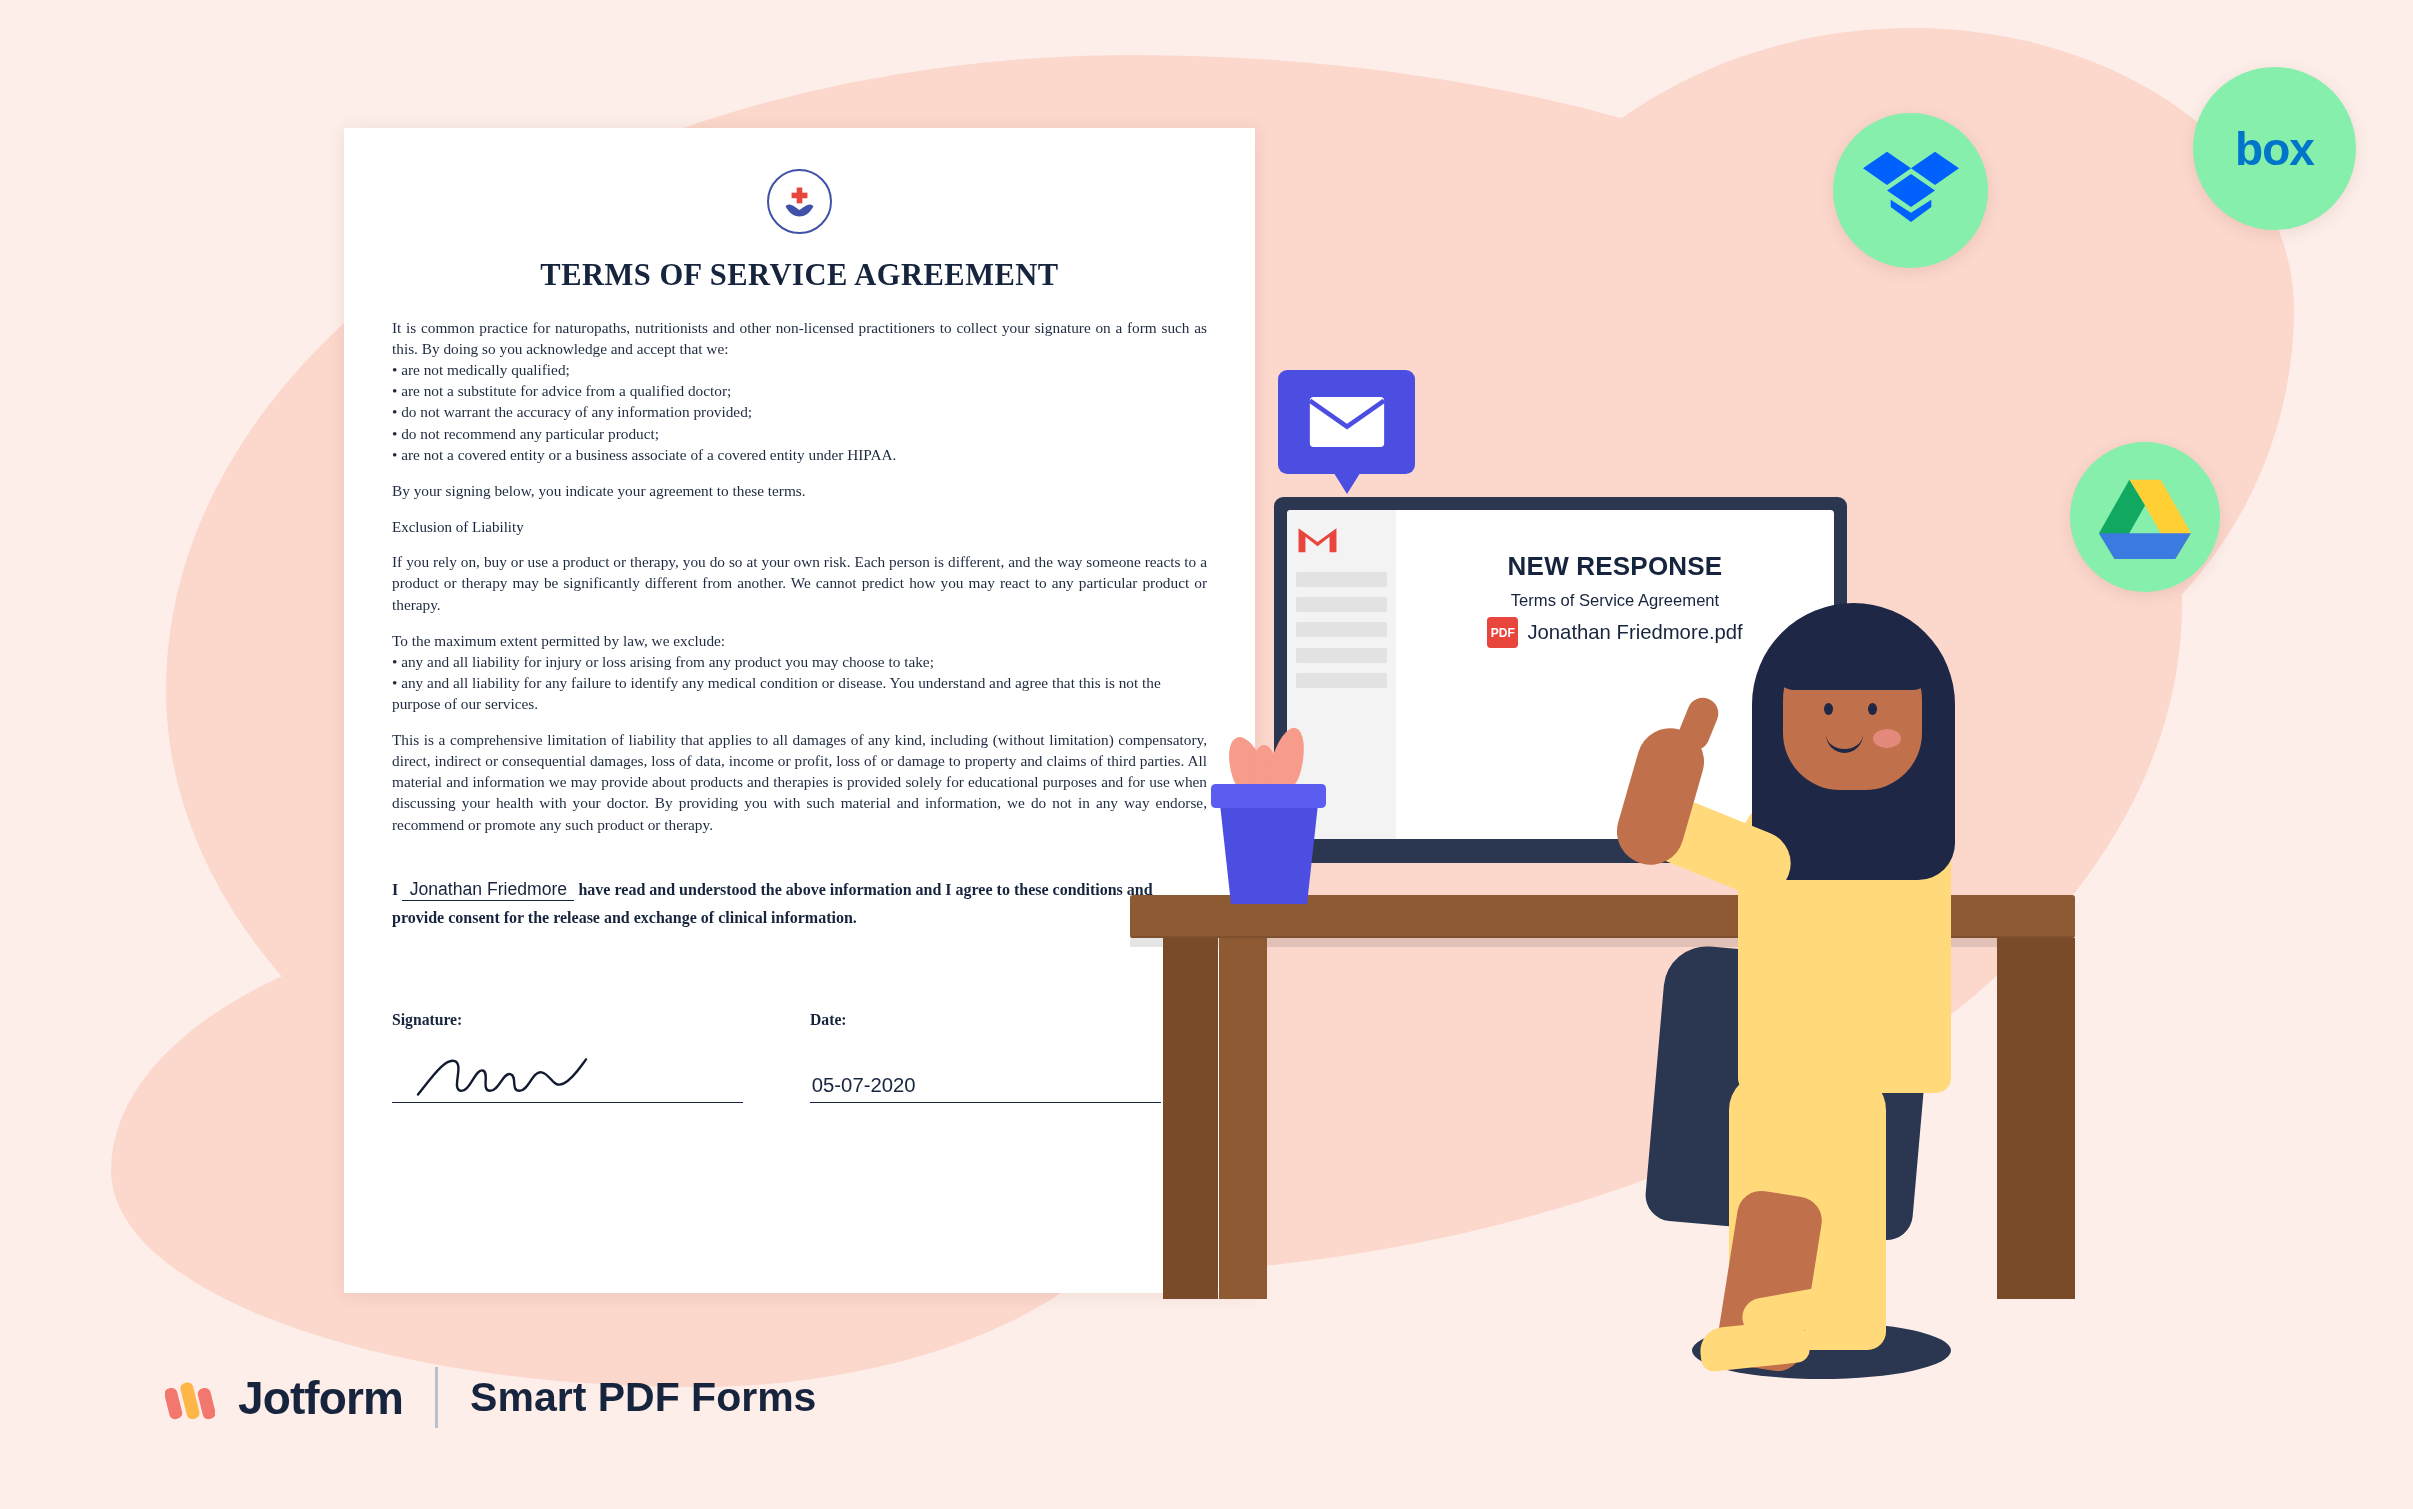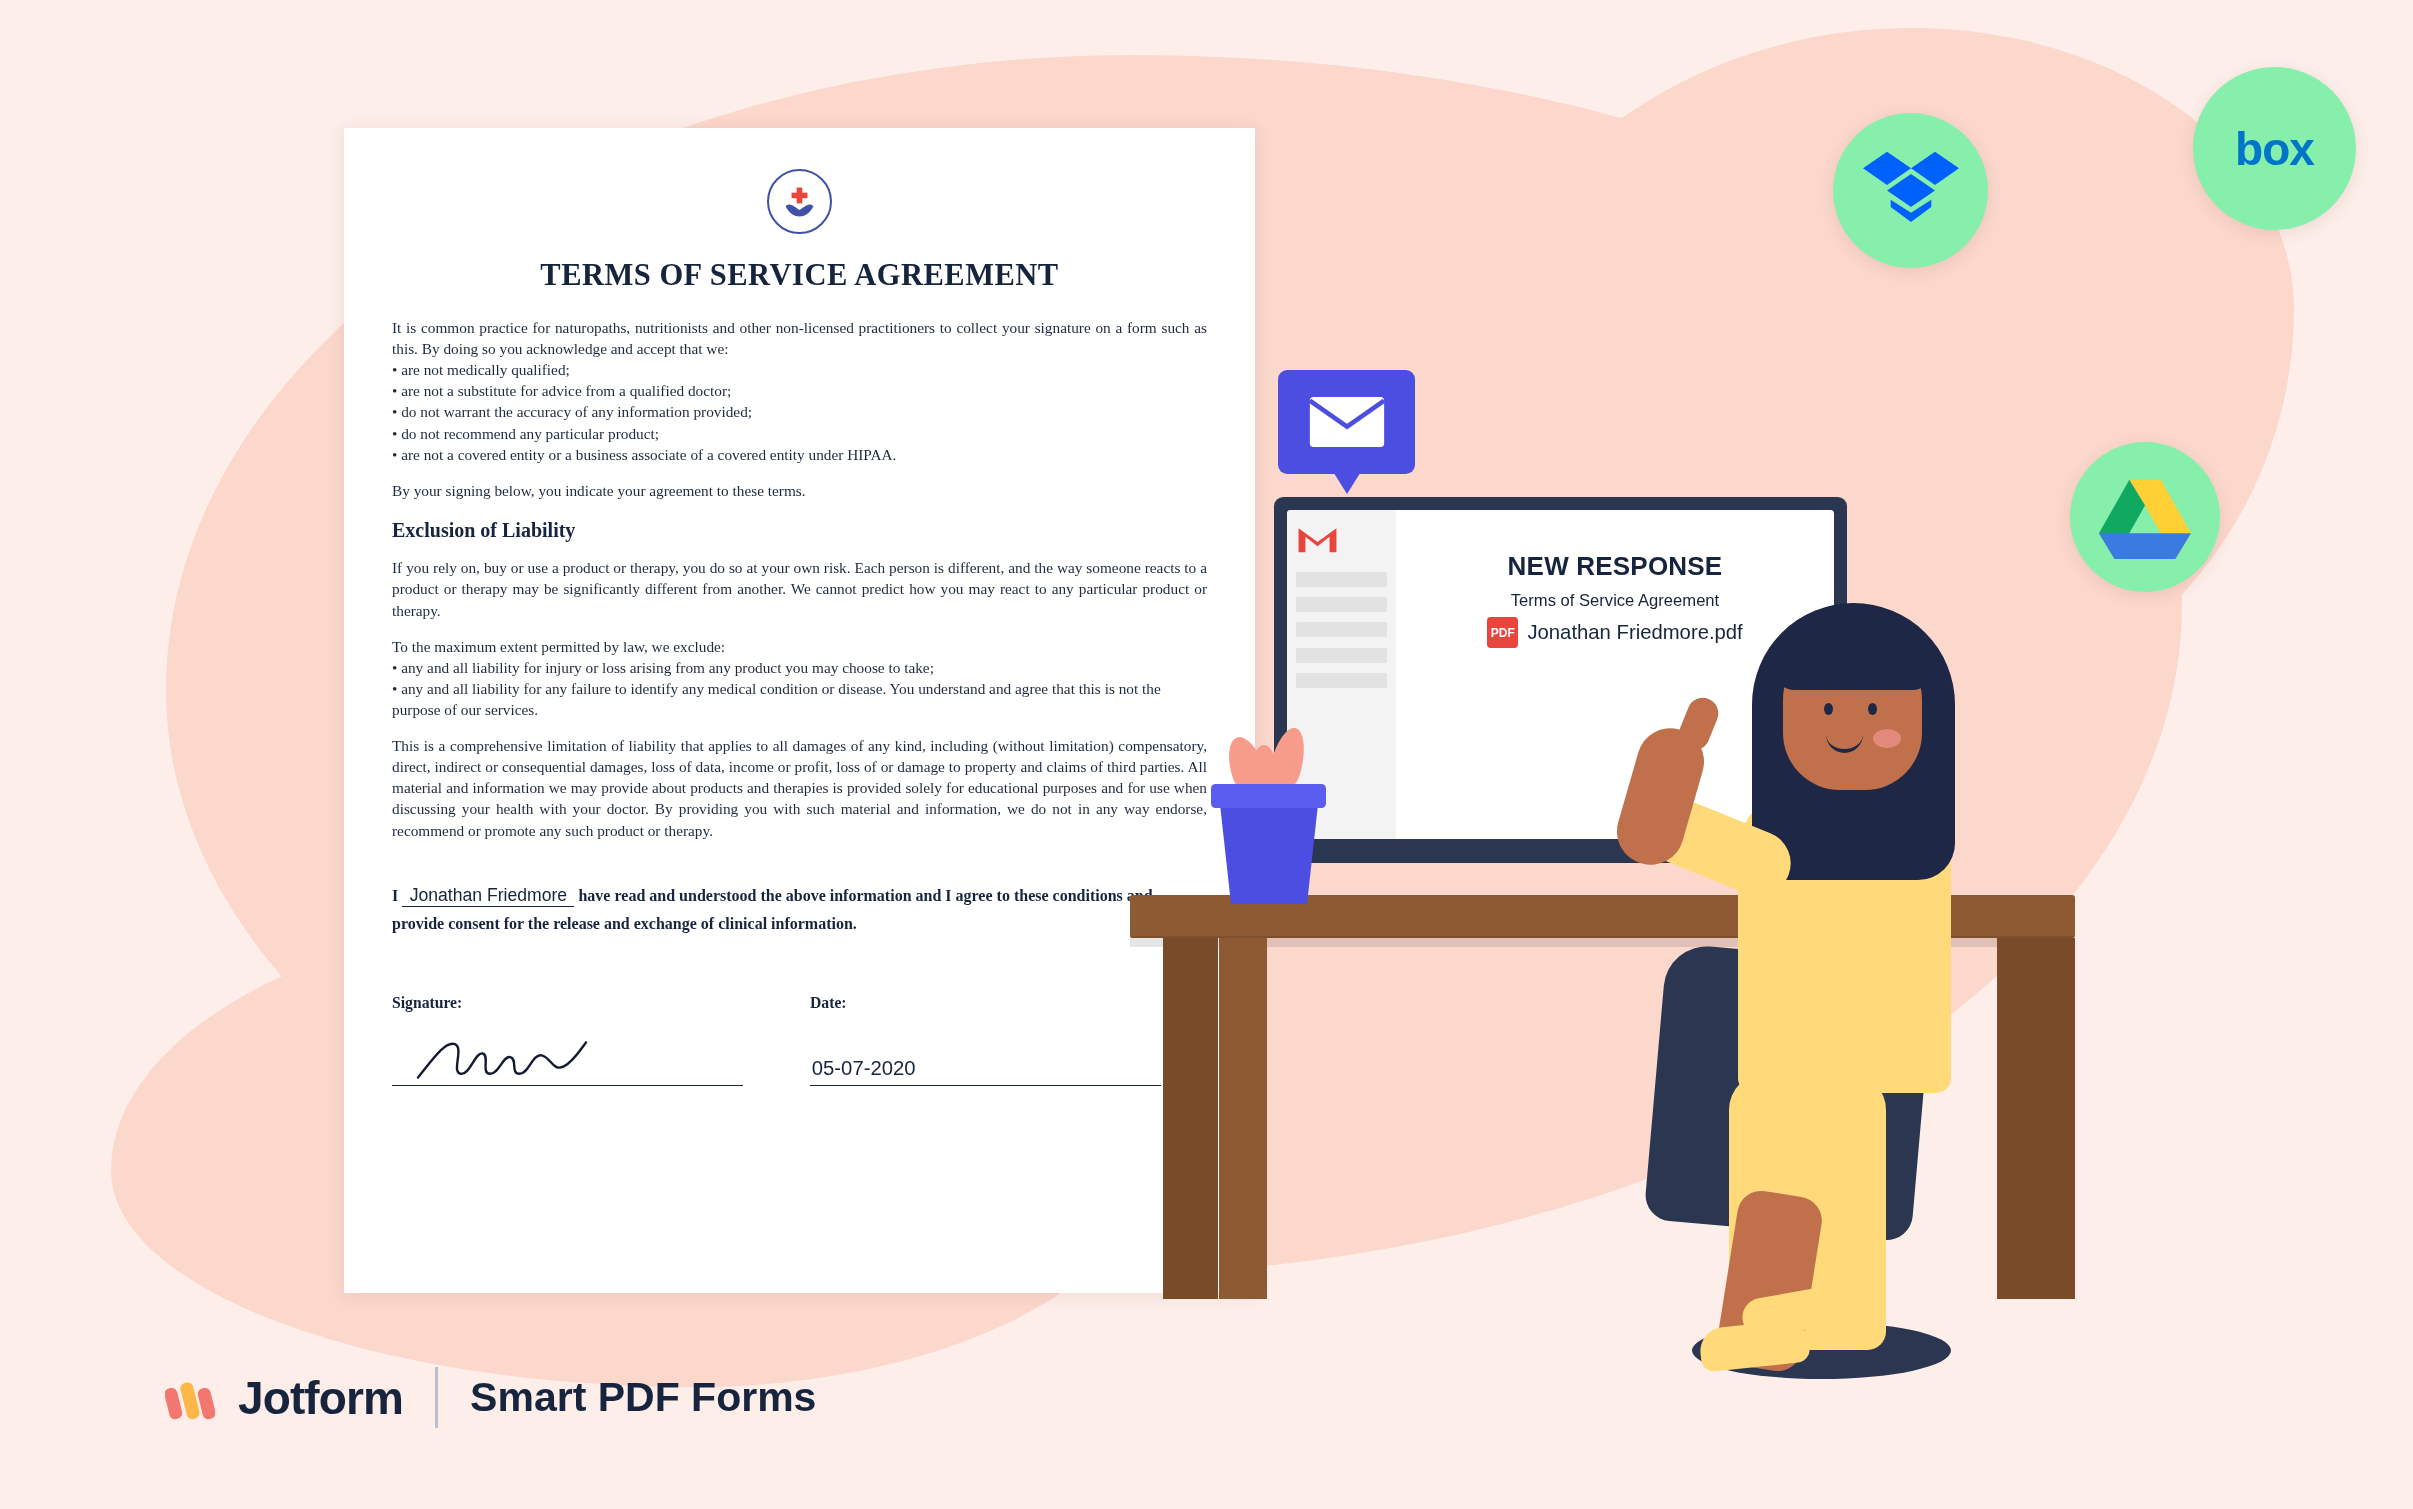--- a/index.html
+++ b/index.html
@@ -68,22 +68,22 @@
     font-family: "Liberation Serif", serif;
     font-size: 15.3px;
     line-height: 1.38;
     color: #1d2a3f;
     text-align: justify;
     margin-bottom: 15px;
   }
   .doc-p.tight { margin-bottom: 0; }
   .doc-h {
     font-family: "Liberation Serif", serif;
-    font-size: 20px;
-    font-weight: bold;
+    font-size: 15px;
+    font-weight: normal;
     color: #17243d;
     margin: 18.5px 0 15px 0;
   }
   .doc-bullets {
     font-family: "Liberation Serif", serif;
     font-size: 15.3px;
     line-height: 1.38;
     color: #1d2a3f;
     margin-bottom: 15px;
   }
@@ -97,21 +97,21 @@
   }
   .name-fill {
     font-family: "Liberation Sans", sans-serif;
     font-weight: normal;
     font-size: 17.6px;
     border-bottom: 1.4px solid #17243d;
     padding: 0 7.4px 1.8px 7.4px;
   }
   .sig-row {
     display: flex;
-    margin-top: 57px;
+    margin-top: 80px;
     gap: 67px;
   }
   .sig-block { width: 351px; }
   .sig-label {
     font-family: "Liberation Serif", serif;
     font-weight: bold;
     font-size: 15.7px;
     color: #17243d;
     margin-bottom: 16.6px;
   }

